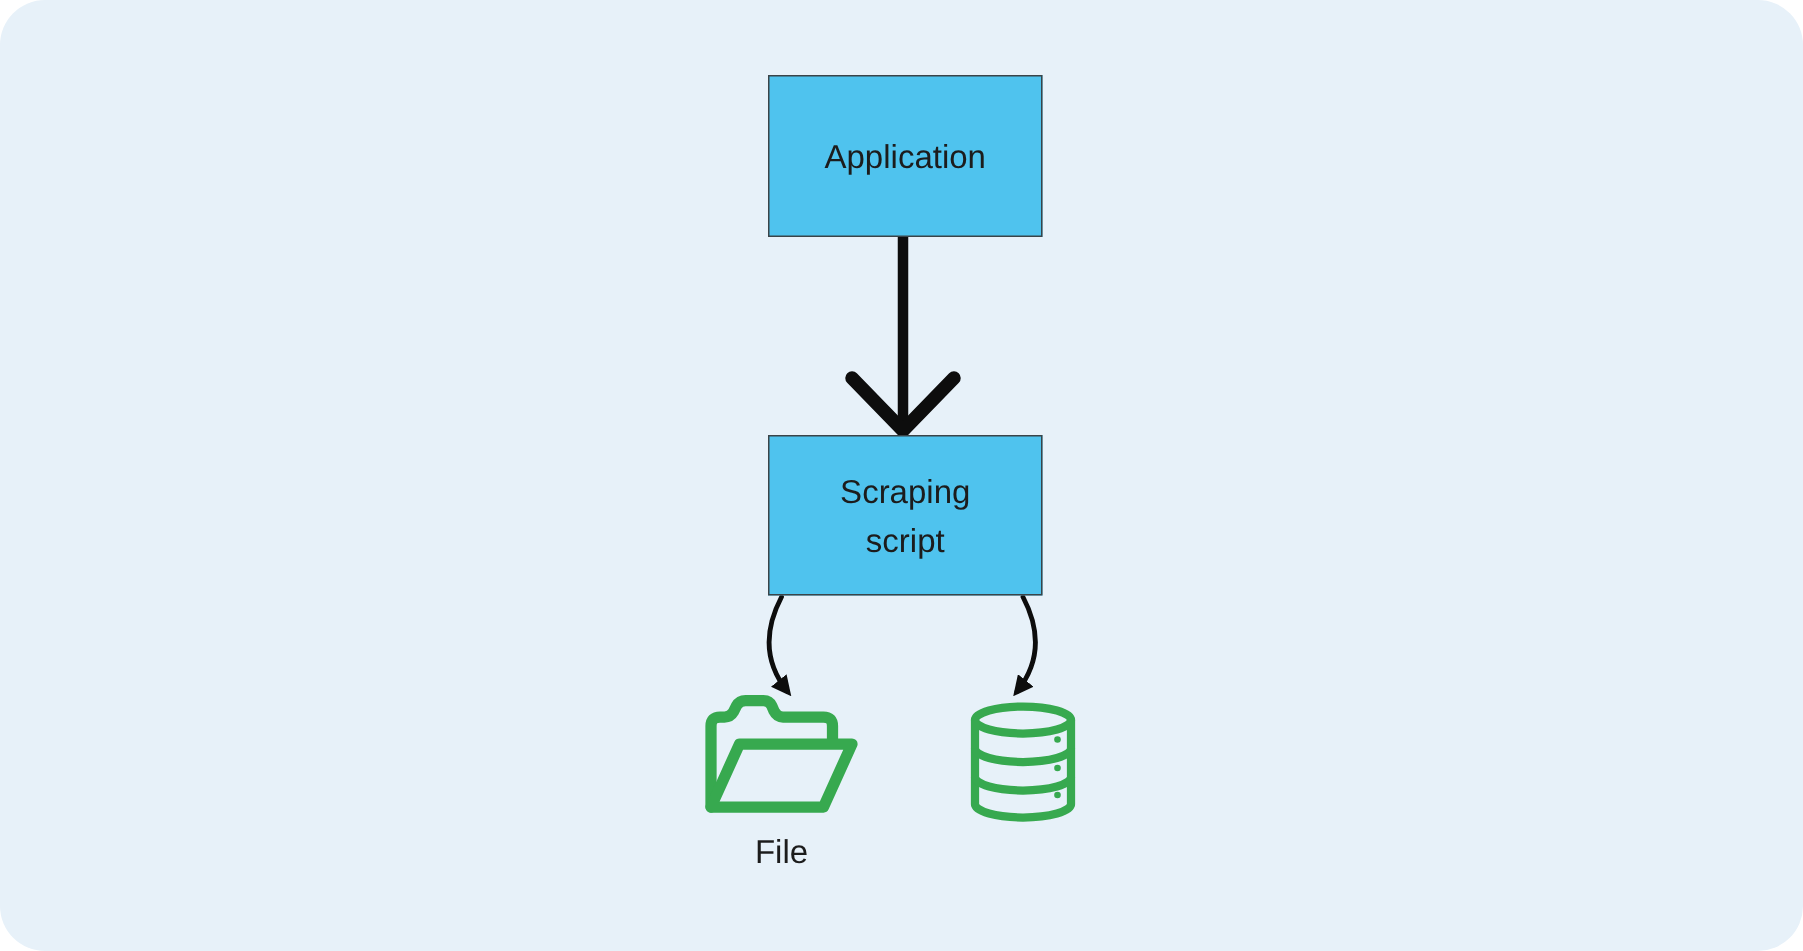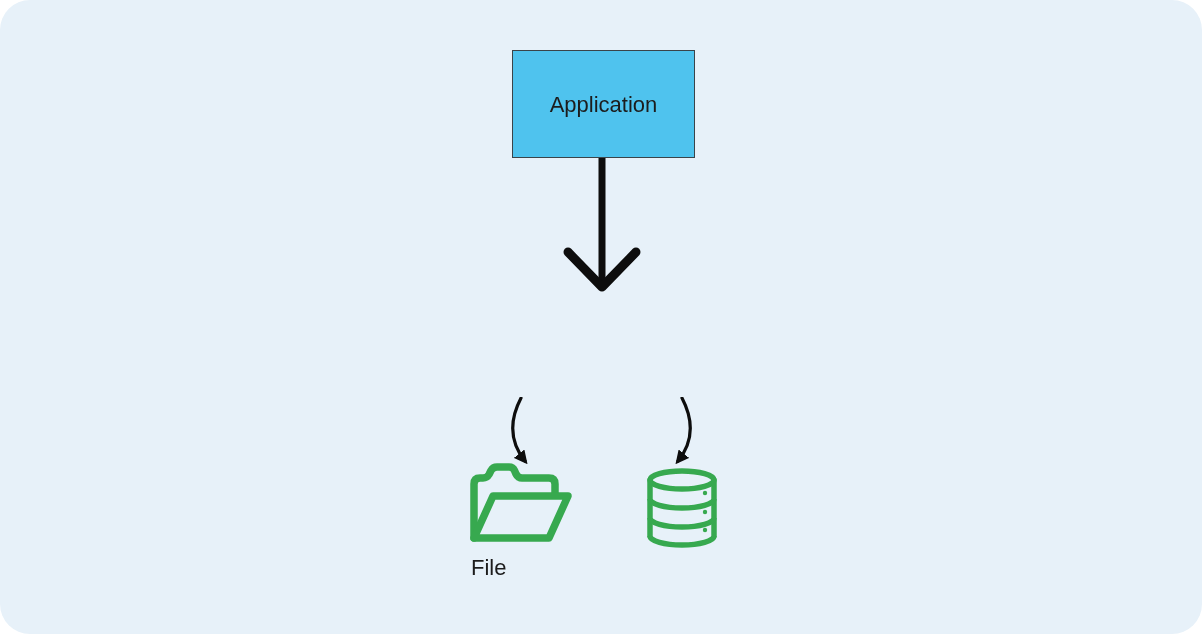--- a/index.html
+++ b/index.html
@@ -43,20 +43,21 @@
   .icon-db      { position: absolute; left: 646px; top: 468px; }
 
   .stroke-arrow { stroke: var(--arrow, #0d0d0d); fill: none; }
   .fill-arrow   { fill: var(--arrow, #0d0d0d); }
   .stroke-green { stroke: var(--icon-green, #37a94f); fill: none; }
   .fill-green   { fill: var(--icon-green, #37a94f); }
 
   .out-label {
     position: absolute;
     top: 554px;
+    text-align: center;
     font-size: 22px;
     line-height: 28px;
   }
   .label-file     { left: 471px; width: 100px; }
   .label-database { left: 610px; width: 140px; }
 </style>
 </head>
 <body>
 
 <div class="stage">
@@ -65,20 +66,24 @@
 
   <div class="node node-application">
     <span>Application</span>
   </div>
 
   <svg class="arrow-main" width="88" height="134" viewBox="0 0 88 134">
     <line class="stroke-arrow" x1="44" y1="0" x2="44" y2="126" stroke-width="7"></line>
     <polyline class="stroke-arrow" points="10,94 44,129 78,94" stroke-width="9" stroke-linecap="round" stroke-linejoin="round"></polyline>
   </svg>
 
+  <div class="node node-scraping">
+    <span>Scraping
+script</span>
+  </div>
 
   <svg class="arrows-out" width="215" height="78" viewBox="0 0 215 78">
     <defs>
       <marker id="ah" viewBox="0 0 10 10" refX="7" refY="5" markerWidth="4.2" markerHeight="4.2" orient="auto">
         <path class="fill-arrow" d="M 0 0 L 10 5 L 0 10 Z"></path>
       </marker>
     </defs>
     <path class="stroke-arrow" d="M 26 1 C 15 22 14 44 30 64" stroke-width="3.2" stroke-linecap="round" marker-end="url(#ah)"></path>
     <path class="stroke-arrow" d="M 187 1 C 198 22 199 44 183 64" stroke-width="3.2" stroke-linecap="round" marker-end="url(#ah)"></path>
   </svg>

